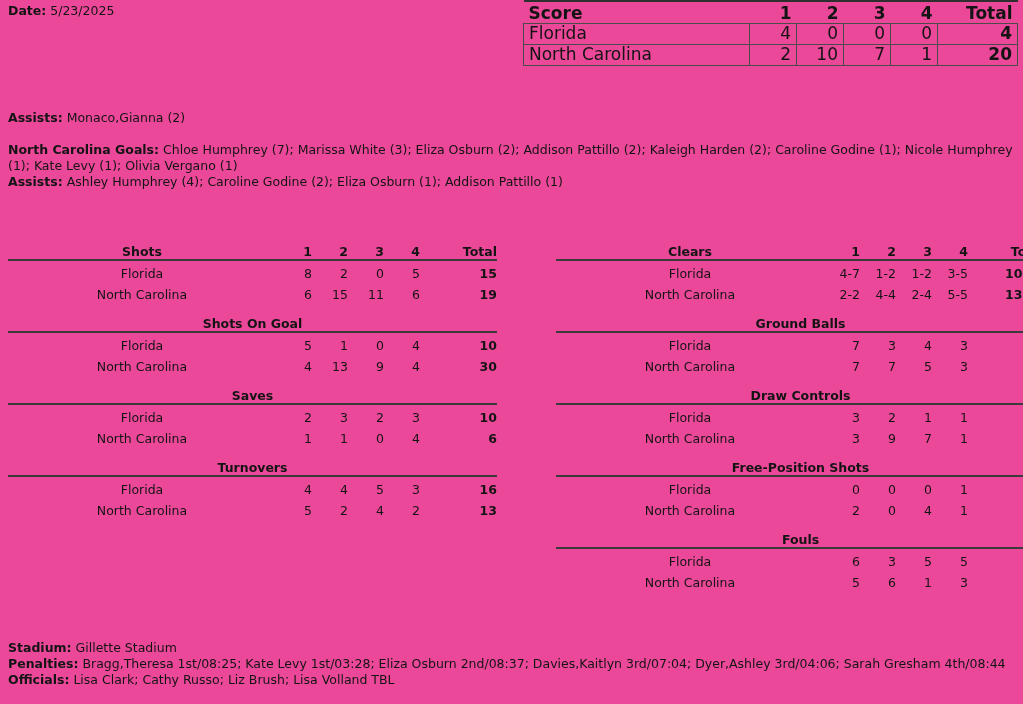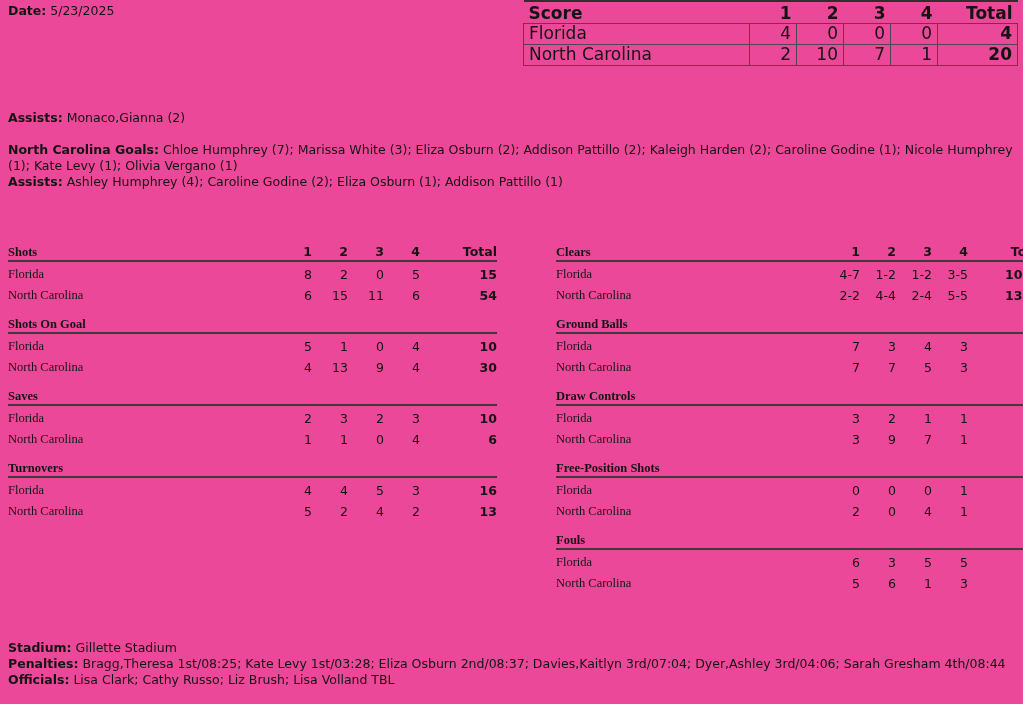--- a/index.html
+++ b/index.html
@@ -37,21 +37,21 @@
   .stats-col.right { left:556px; }
   .section { margin-bottom:12px; }
   .shead {
     display:flex; align-items:baseline; line-height:15px;
     border-bottom:2px solid #3b3b3b; font-weight:bold;
   }
   .srow {
     display:flex; align-items:flex-end; box-sizing:border-box;
     height:21.5px; padding-bottom:2px; line-height:15px;
   }
-  .cell.name { flex:1; text-align:left;font-family:Liberation Serif, serif; }
+  .cell.name { flex:1; text-align:center; }
   .cell.q   { width:36px; text-align:right; }
   .cell.tot { width:77px; text-align:right; }
   .srow .cell.tot { font-weight:bold; }
 
   
   .footer { position:absolute; left:8px; top:640px; width:1010px; line-height:16px; }
 </style>
 </head>
 <body>
 
@@ -123,21 +123,21 @@
       <span class="cell q">0</span>
       <span class="cell q">5</span>
       <span class="cell tot">15</span>
     </div>
         <div class="srow">
       <span class="cell name">North Carolina</span>
       <span class="cell q">6</span>
       <span class="cell q">15</span>
       <span class="cell q">11</span>
       <span class="cell q">6</span>
-      <span class="cell tot">54</span>
+      <span class="cell tot">19</span>
     </div>
       </div>
       <div class="section">
       <div class="shead">
         <span class="cell name">Shots On Goal</span>
       </div>
     <div class="srow">
       <span class="cell name">Florida</span>
       <span class="cell q">5</span>
       <span class="cell q">1</span>

